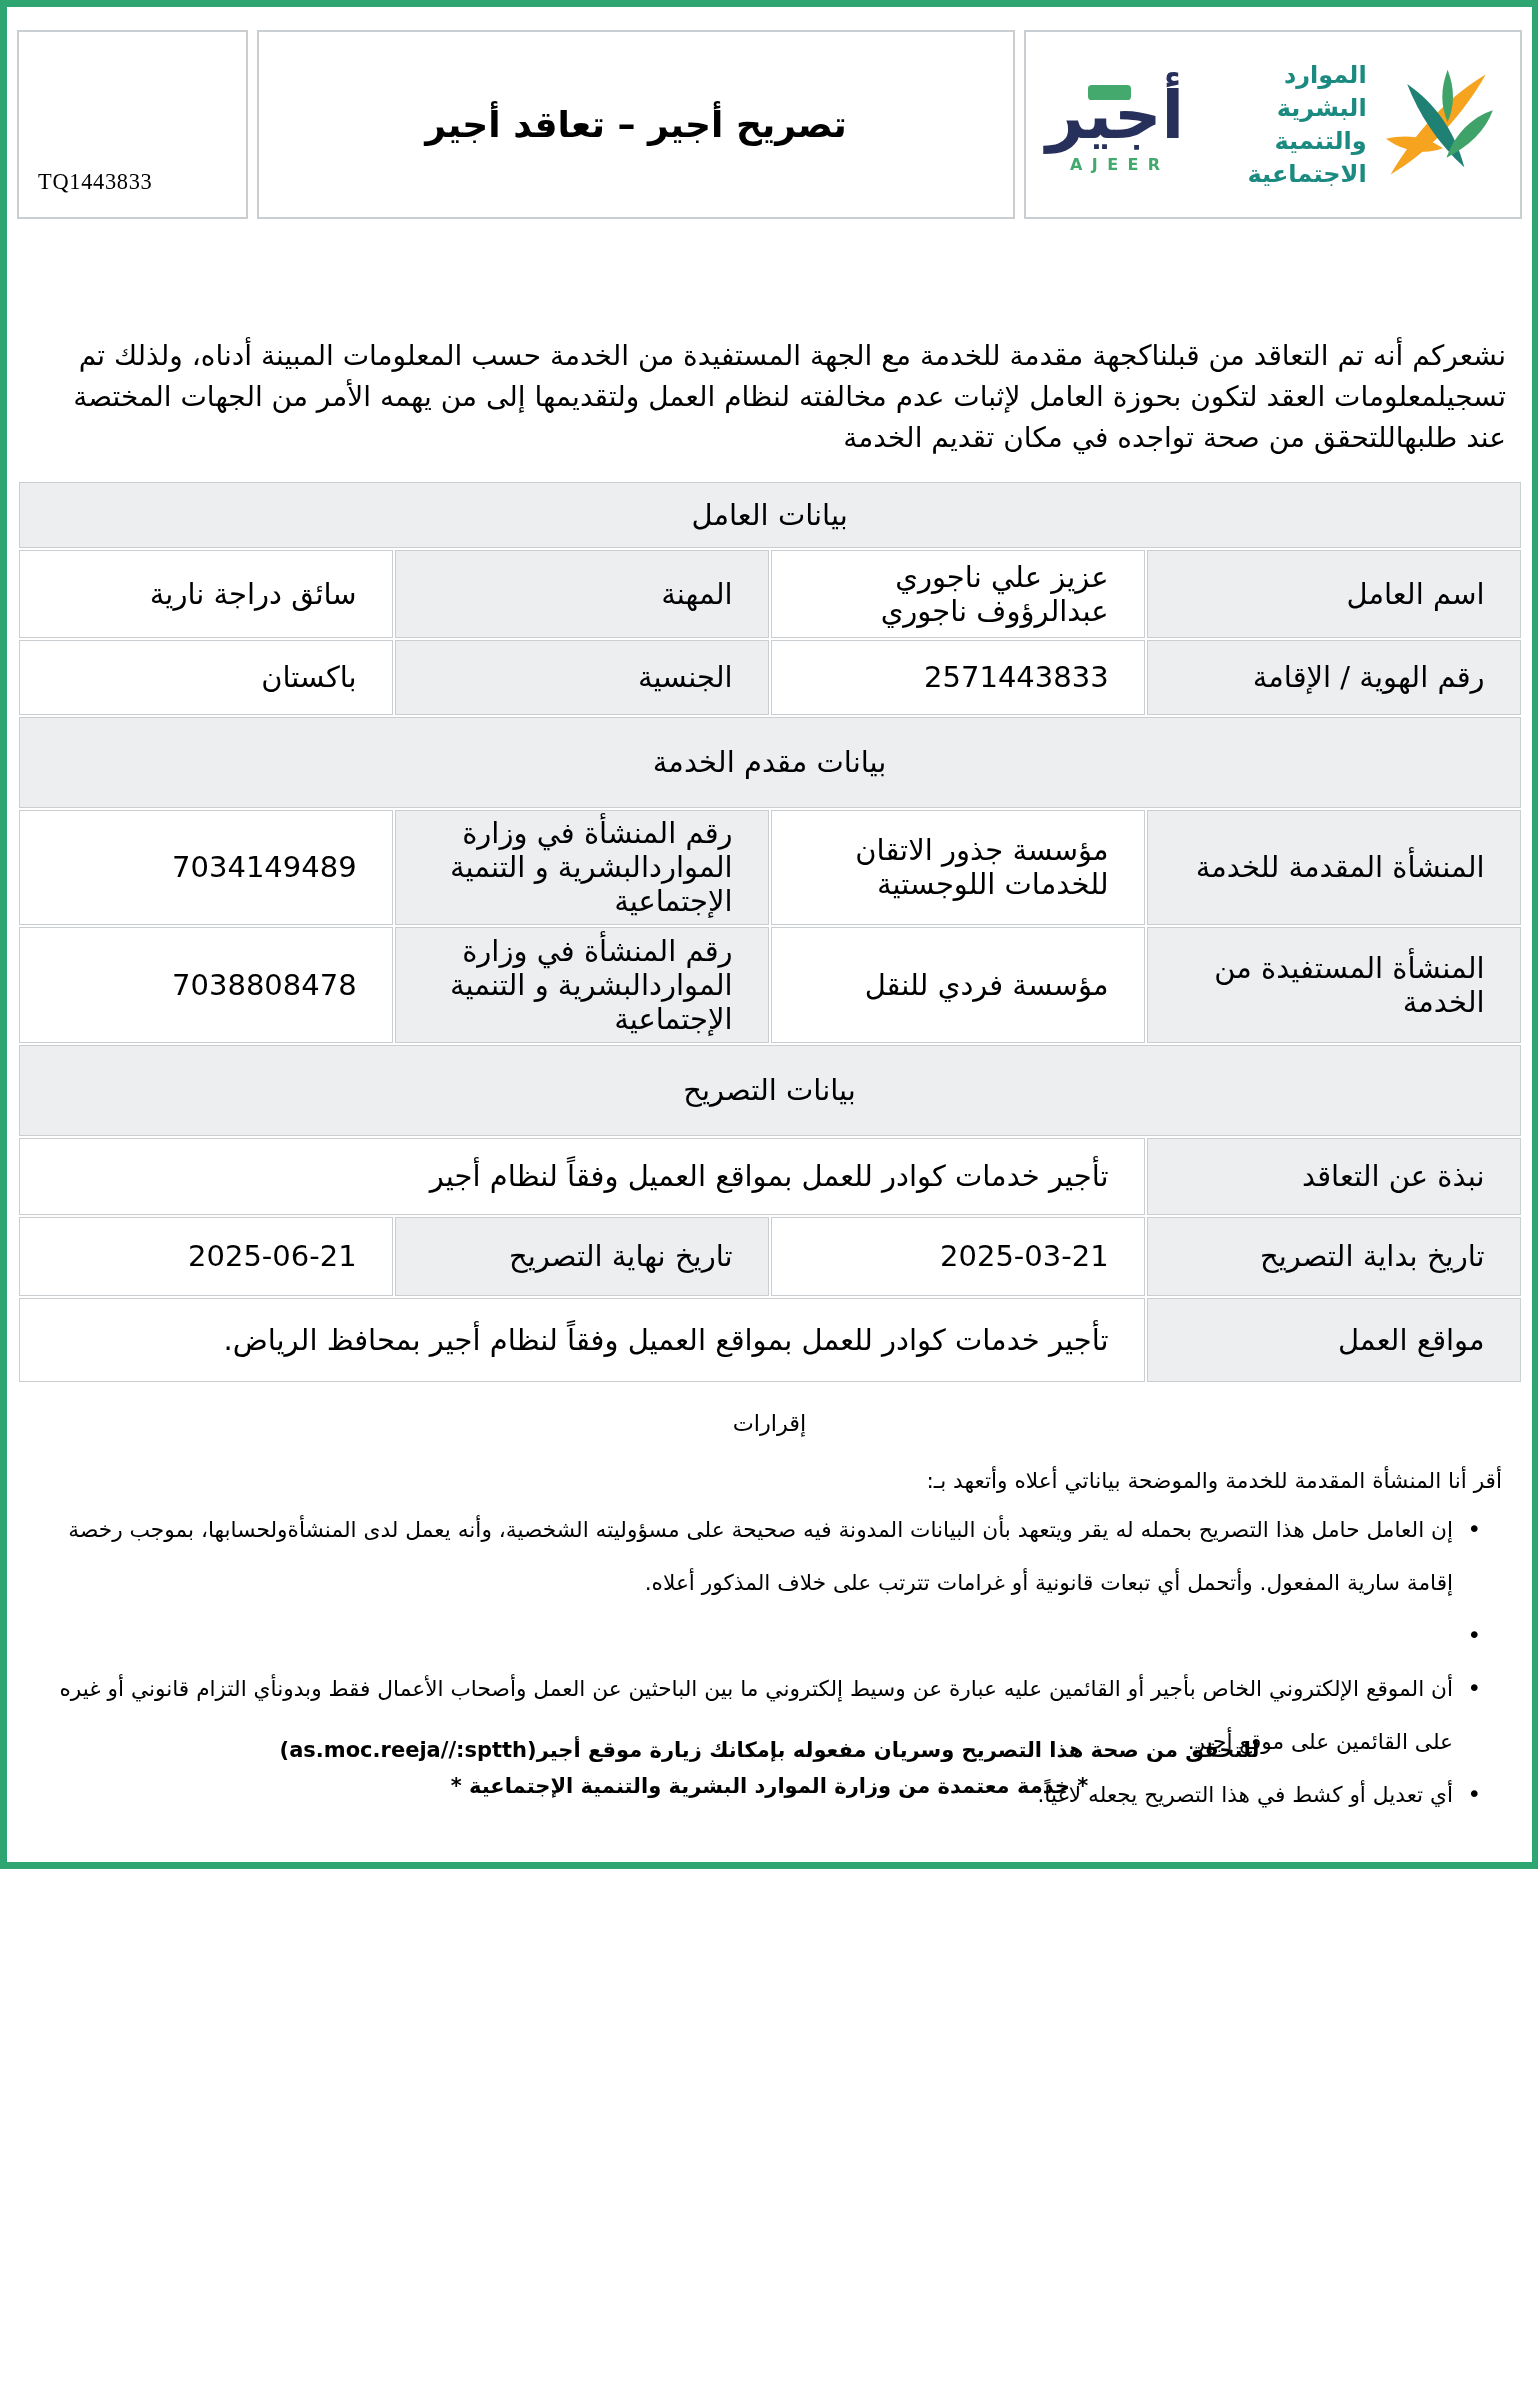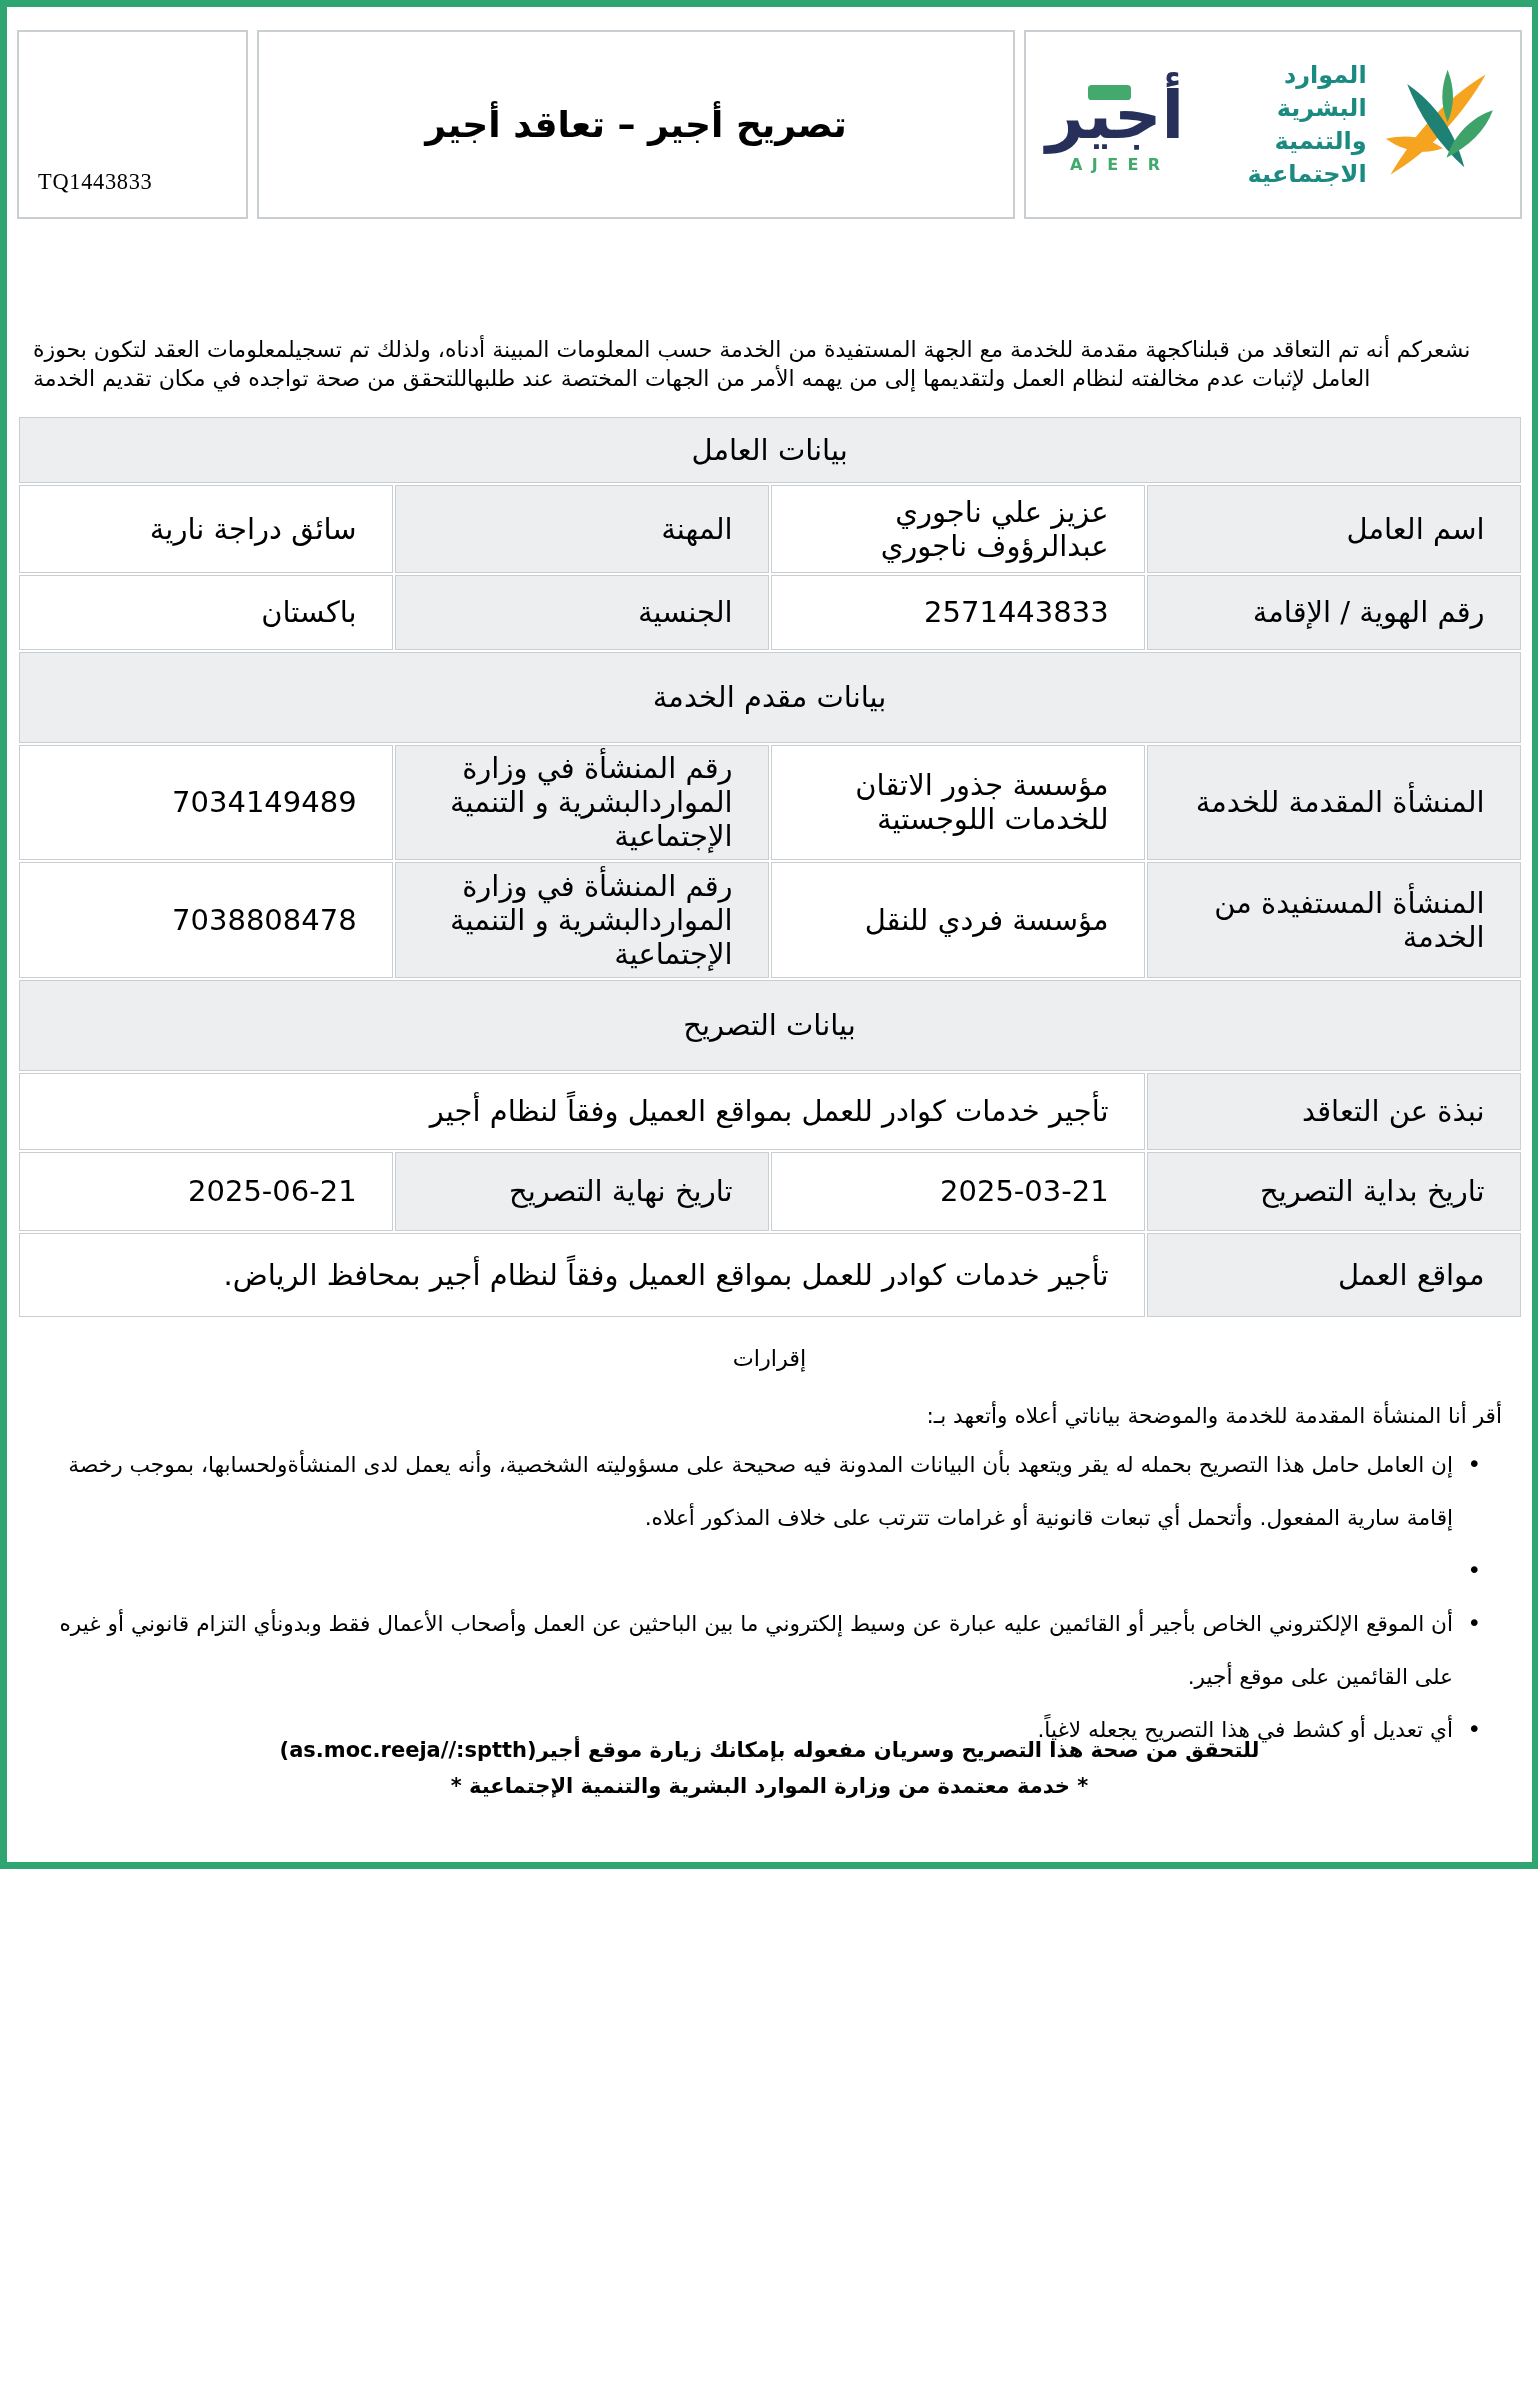--- a/index.html
+++ b/index.html
@@ -29,21 +29,21 @@
   .emblem{width:119px;height:121px;flex:0 0 auto;}
 
   .ajeer{position:relative;text-align:center;padding-top:4.3px;}
   .ajeer-ar{font-size:66px;line-height:72px;font-weight:bold;color:#27305A;position:relative;}
   .ajeer-accent{position:absolute;top:10px;left:42px;width:43px;height:14.4px;
                 background:#44A96D;border-radius:3.6px;}
   .ajeer-en{margin-top:2.9px;font-size:16px;font-weight:bold;color:#44A96D;
             letter-spacing:9.4px;direction:ltr;text-indent:9.4px;}
 
   
-  .intro{margin:116px 26px 0 26px;text-align:left;font-size:22px;line-height:29px;}
+  .intro{margin:116px 26px 0 26px;text-align:right;font-size:28px;line-height:41px;}
 
   
   table.grid{width:calc(100% - 19px);margin:21.7px 9.4px 0 9.4px;
              border-collapse:separate;border-spacing:2.9px;table-layout:fixed;}
   table.grid td{border:1.4px solid #C9CED3;box-sizing:border-box;font-size:29px;
                 padding:5.8px 35px;vertical-align:middle;word-wrap:break-word;}
   td.sec{background:#ECEEF0;text-align:center;padding:5.8px 7.2px;}
   td.lbl{background:#ECEEF0;text-align:right;}
   td.val{background:#fff;text-align:right;}
   tr.h1{height:66px;} tr.h2{height:91px;}

